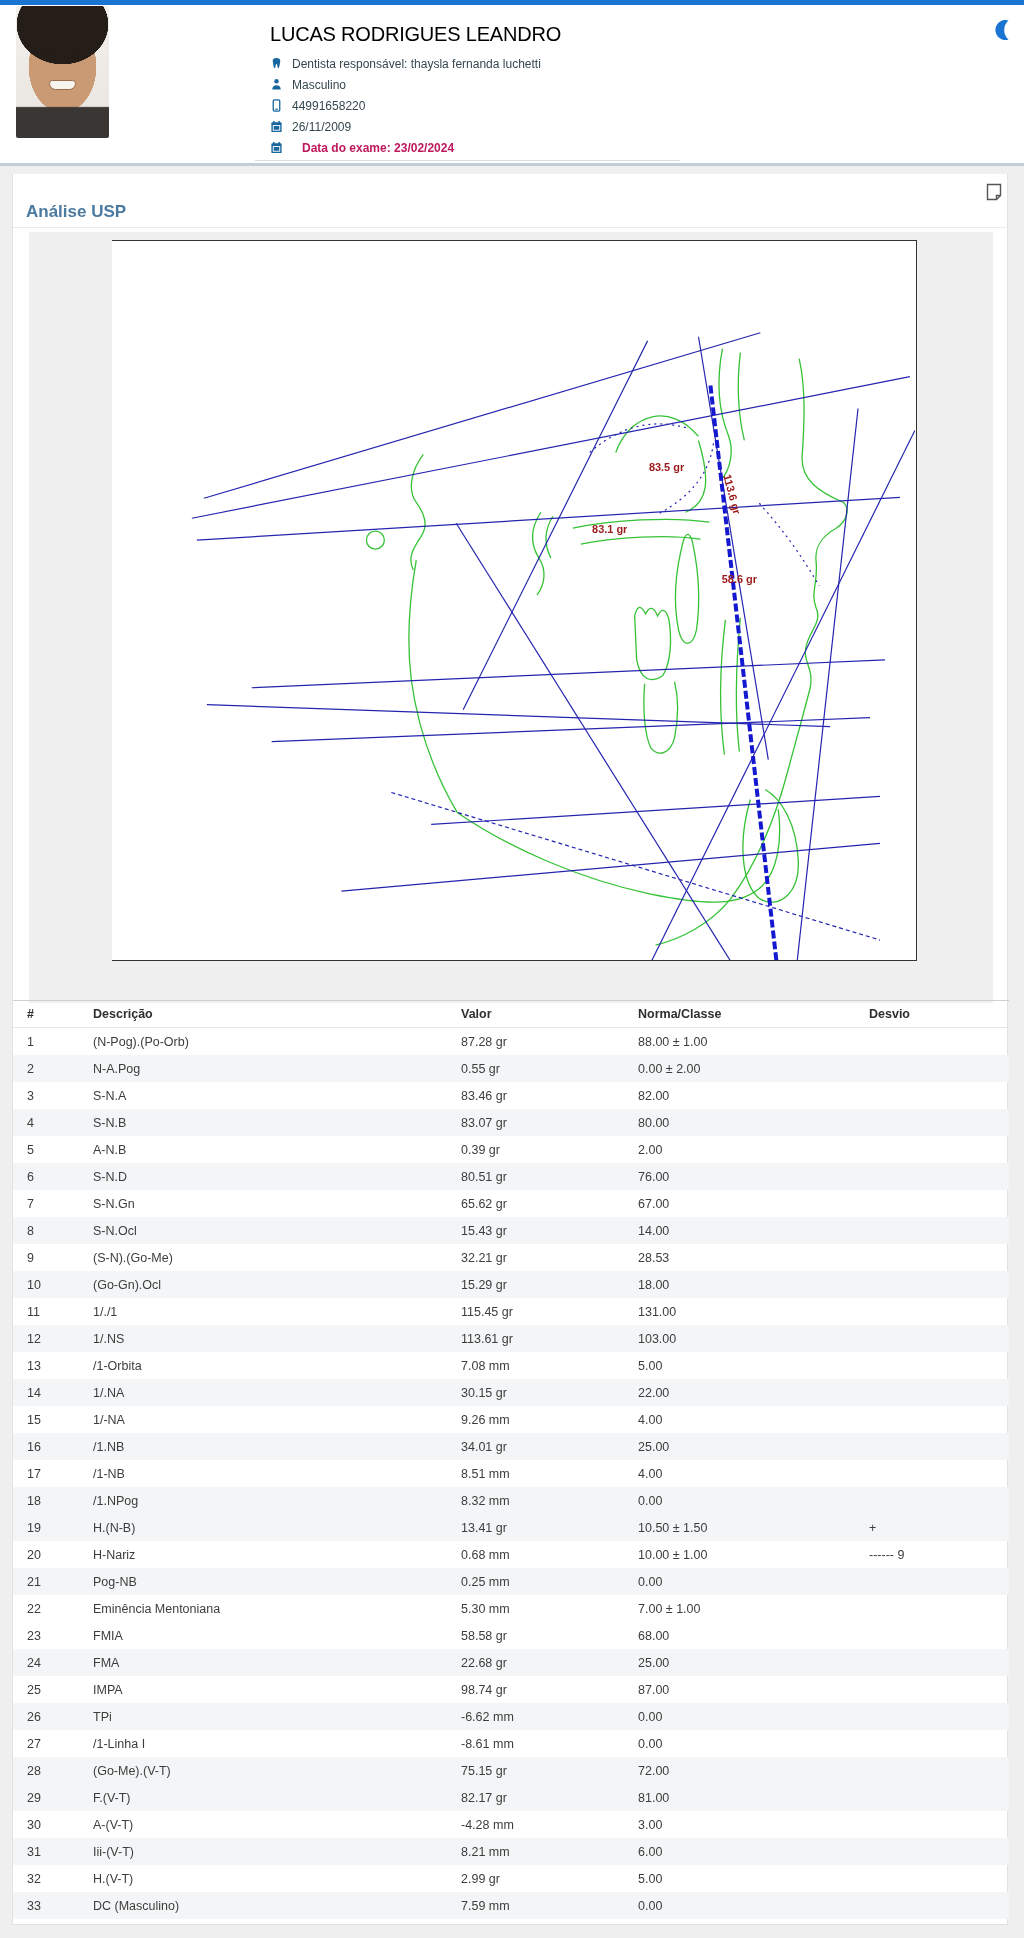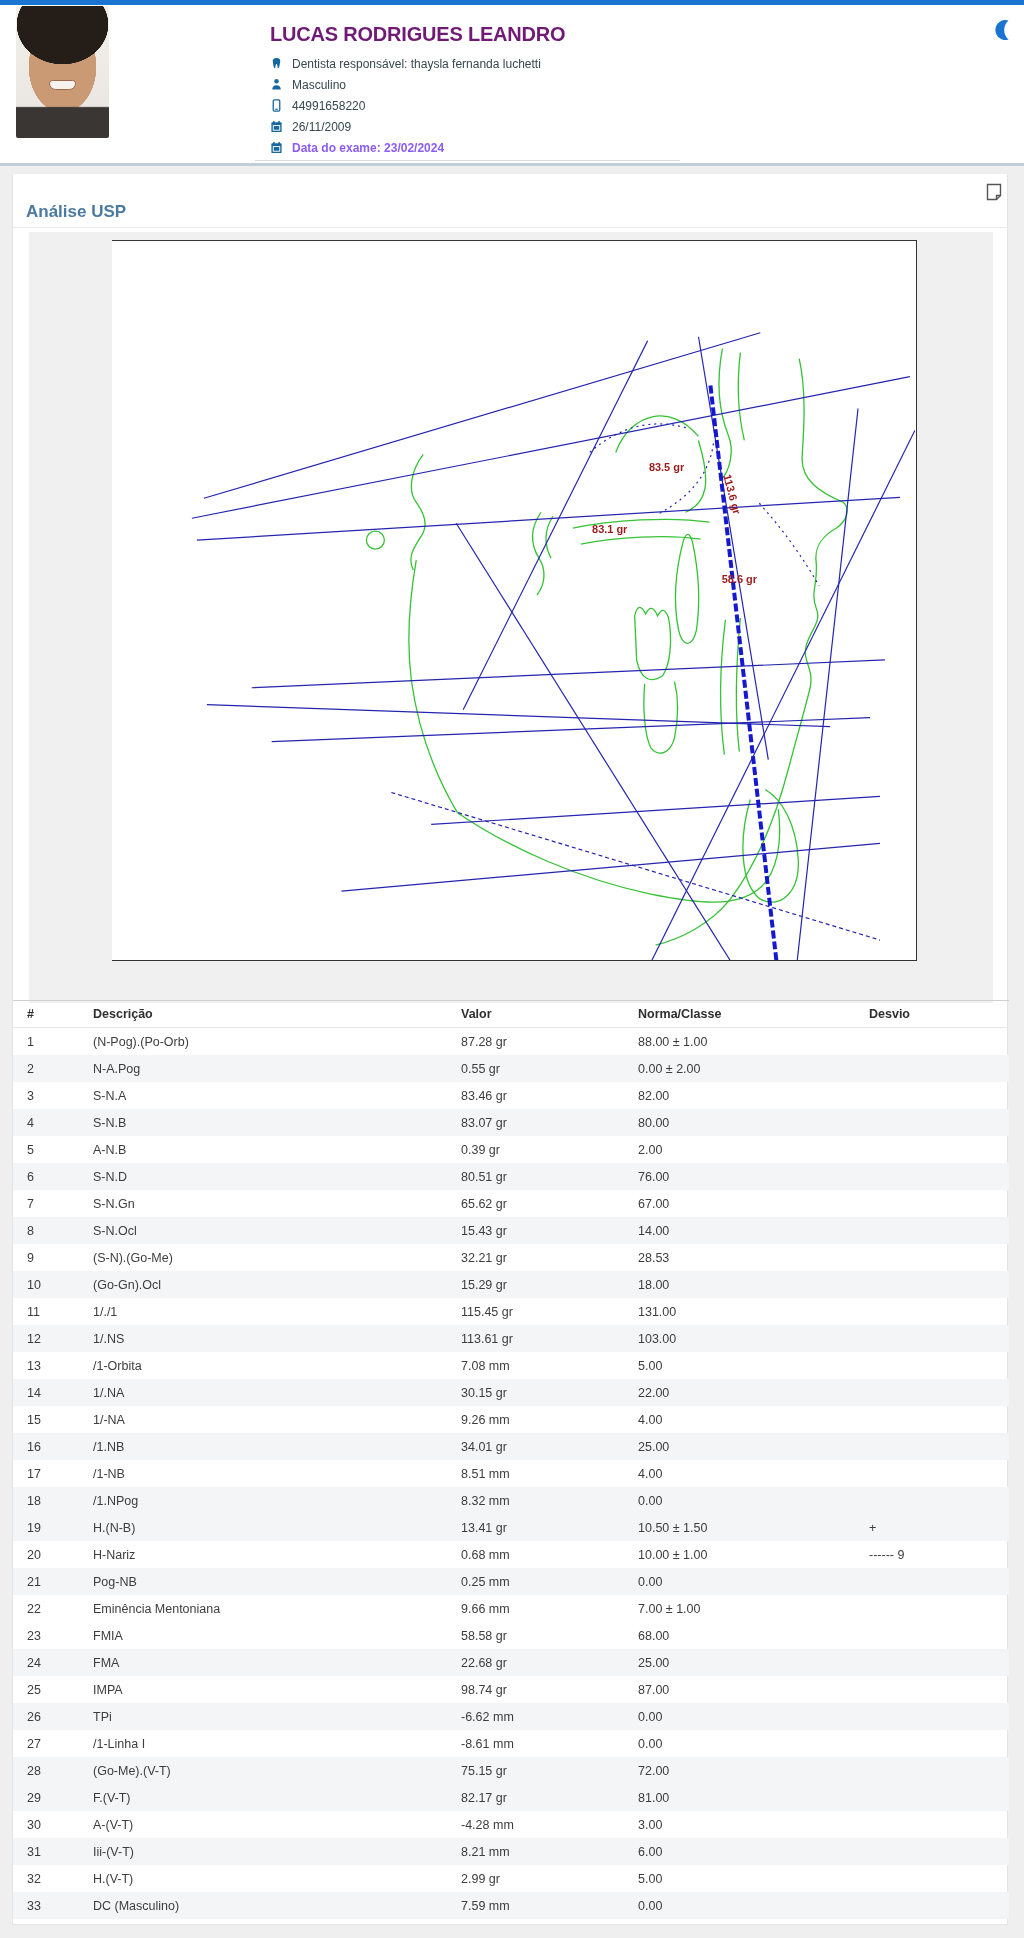--- a/index.html
+++ b/index.html
@@ -15,25 +15,25 @@
   .photo { position:absolute; left:16px; top:1px; width:93px; height:132px; border-radius:2px; overflow:hidden;
            background:
              linear-gradient(180deg, rgba(0,0,0,0) 76%, #3a3633 77%),
              radial-gradient(ellipse 46px 40px at 50% 14%, #241d18 0 99%, transparent 100%),
              radial-gradient(ellipse 34px 46px at 50% 46%, #c99a74 0 99%, transparent 100%),
              linear-gradient(180deg, #f3f0ec 0%, #e8e4df 100%); }
   .photo .smile { position:absolute; left:33px; top:74px; width:27px; height:10px; background:#f7f4ef; border:1px solid #9c6b4b; border-radius:4px 4px 8px 8px; }
   .photo .eye { position:absolute; top:48px; width:7px; height:4px; background:#241d18; border-radius:50%; }
   .photo .eye.l { left:30px; } .photo .eye.r { left:56px; }
 
-  .patient-name { position:absolute; left:270px; top:18px; font-size:20px; font-weight:700; color:#701a75; letter-spacing:-0.2px; }
+  .patient-name { position:absolute; left:270px; top:18px; font-size:20px; font-weight:400; color:#000000; letter-spacing:-0.2px; }
   .info-block { position:absolute; left:270px; top:48px; }
   .info-line { display:flex; align-items:center; height:21px; font-size:12px; color:#36474f; }
   .info-line svg { width:13px; height:13px; margin-right:9px; flex:none; }
-  .info-line.bold { font-weight:700; color:#8b5cf6; }
+  .info-line.bold { font-weight:700; color:#be185d;gap:10px; }
   .info-divider { position:absolute; left:255px; top:155px; width:425px; height:1px; background:#dcdcdc; }
 
   .moon-btn { position:absolute; left:990px; top:11px; width:28px; height:28px; cursor:pointer; }
 
   
   .page-lower { position:absolute; left:0; top:163px; width:1024px; height:1775px; background:#efefef; }
   .card-topline { position:absolute; left:0; top:163px; width:1024px; height:3px; background:#c3cdd5; }
 
   
   .card { position:absolute; left:12px; top:174px; width:996px; height:1751px; background:#ffffff; border:1px solid #e3e3e3; border-top:none; }
@@ -342,21 +342,21 @@
           <div class="t-row shaded">
             <div>21</div>
             <div>Pog-NB</div>
             <div>0.25 mm</div>
             <div>0.00</div>
             <div></div>
           </div>
           <div class="t-row">
             <div>22</div>
             <div>Eminência Mentoniana</div>
-            <div>9.66 mm</div>
+            <div>5.30 mm</div>
             <div>7.00 ± 1.00</div>
             <div></div>
           </div>
           <div class="t-row">
             <div>23</div>
             <div>FMIA</div>
             <div>58.58 gr</div>
             <div>68.00</div>
             <div></div>
           </div>

